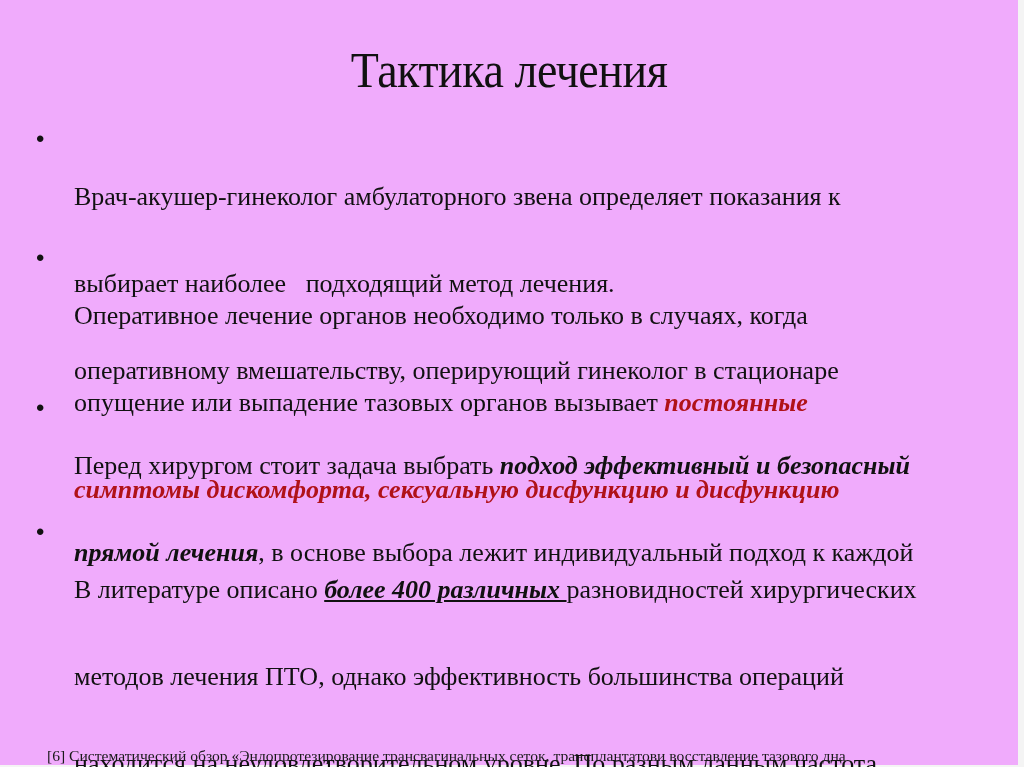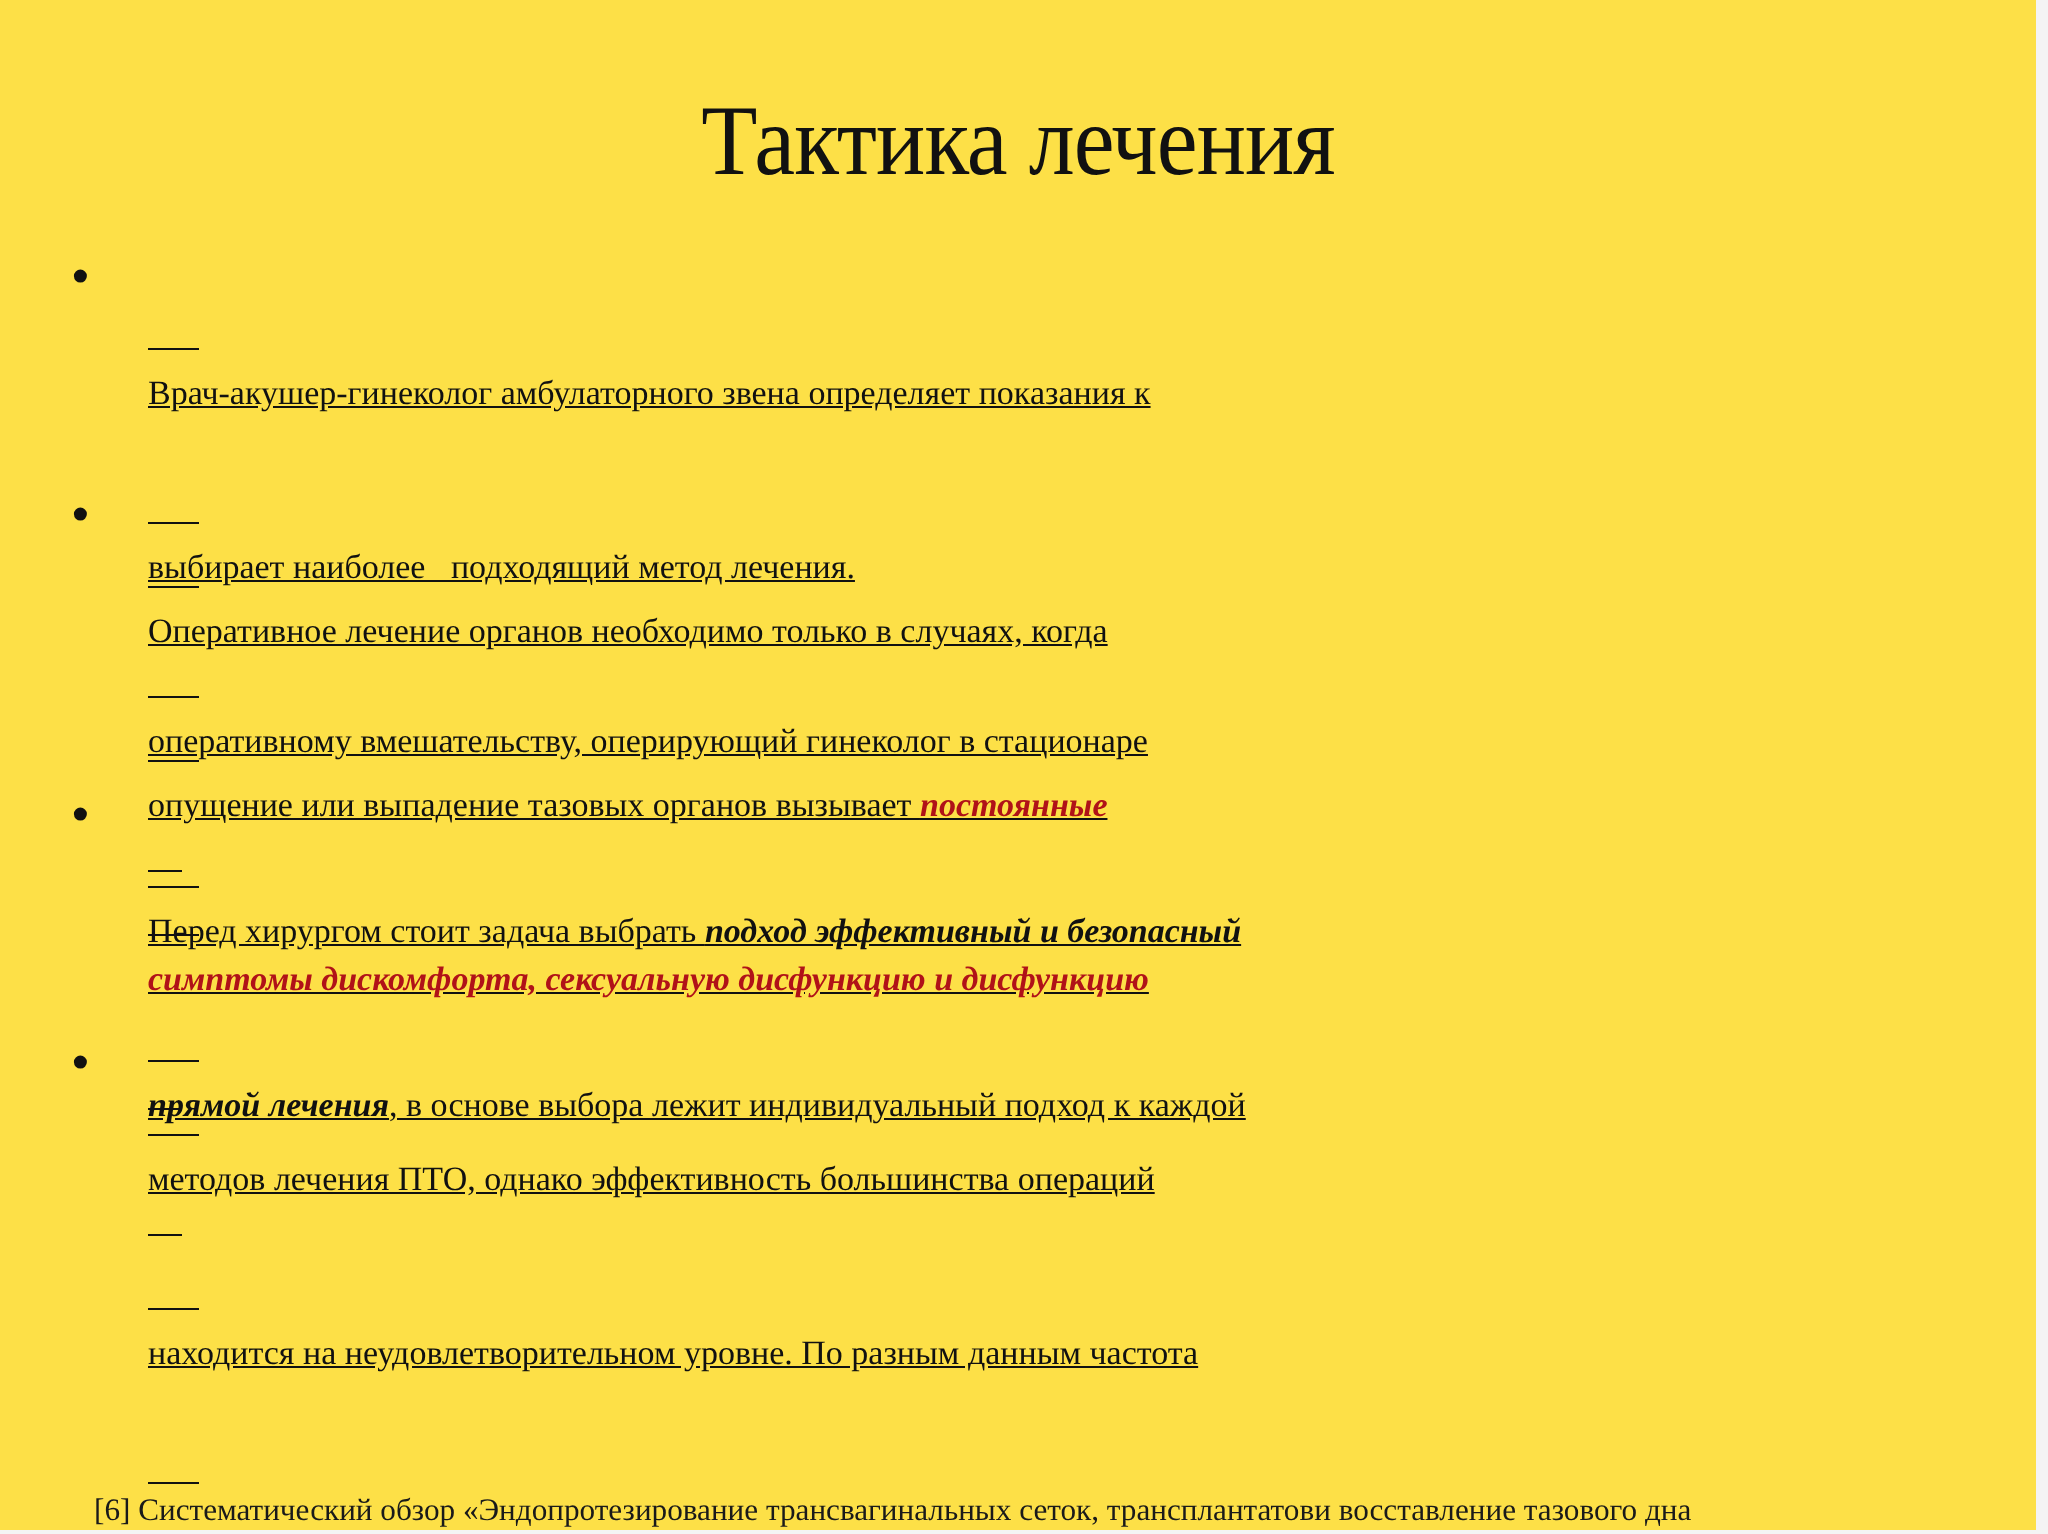--- a/index.html
+++ b/index.html
@@ -9,21 +9,21 @@
       height: 767px;
       overflow: hidden;
       background: #f4f4f4;
     }
     .slide {
       position: absolute;
       left: 0;
       top: 0;
       width: 1018px;
       height: 765px;
-      background: #fde047;
+      background: #f0abfc;
       font-family: "Liberation Serif", "DejaVu Serif", serif;
       color: #111111;
     }
     .title {
       position: absolute;
       left: 0;
       top: 38px;
       width: 1018px;
       text-align: center;
       font-size: 50px;
@@ -43,24 +43,23 @@
       top: 0;
       font-size: 24px;
       line-height: 29px;
       font-family: "Liberation Sans", sans-serif;
     }
     .bullet-text {
       position: absolute;
       left: 38px;
       top: 0;
       width: 930px;
-      font-size: 17px;
+      font-size: 26px;
       line-height: 29px;
       white-space: pre;
-      text-decoration: underline;
     }
     .line { display: block; }
     .red-em {
       color: #b01218;
       font-style: italic;
       font-weight: bold;
     }
     .em {
       font-style: italic;
       font-weight: bold;
@@ -110,20 +109,21 @@
     <span class="bullet-dot">•</span>
     <div class="bullet-text">
       <span class="line"><span>Перед хирургом стоит задача выбрать </span><span class="em">подход эффективный и безопасный</span></span>
       <span class="line"><span class="em">прямой лечения</span><span>, в основе выбора лежит индивидуальный подход к каждой</span></span>
     </div>
   </div>
 
   <div class="bullet" style="top:517px;">
     <span class="bullet-dot">•</span>
     <div class="bullet-text">
+      <span class="line"><span>В литературе описано </span><span class="u-em">более 400 различных </span><span>разновидностей хирургических</span></span>
       <span class="line">методов лечения ПТО, однако эффективность большинства операций</span>
       <span class="line">находится на неудовлетворительном уровне. По разным данным частота</span>
       
     </div>
   </div>
 
   <div class="footnote">
     <span class="line">[6] Систематический обзор «Эндопротезирование трансвагинальных сеток, трансплантатови восставление тазового дна</span>
     
   </div>

